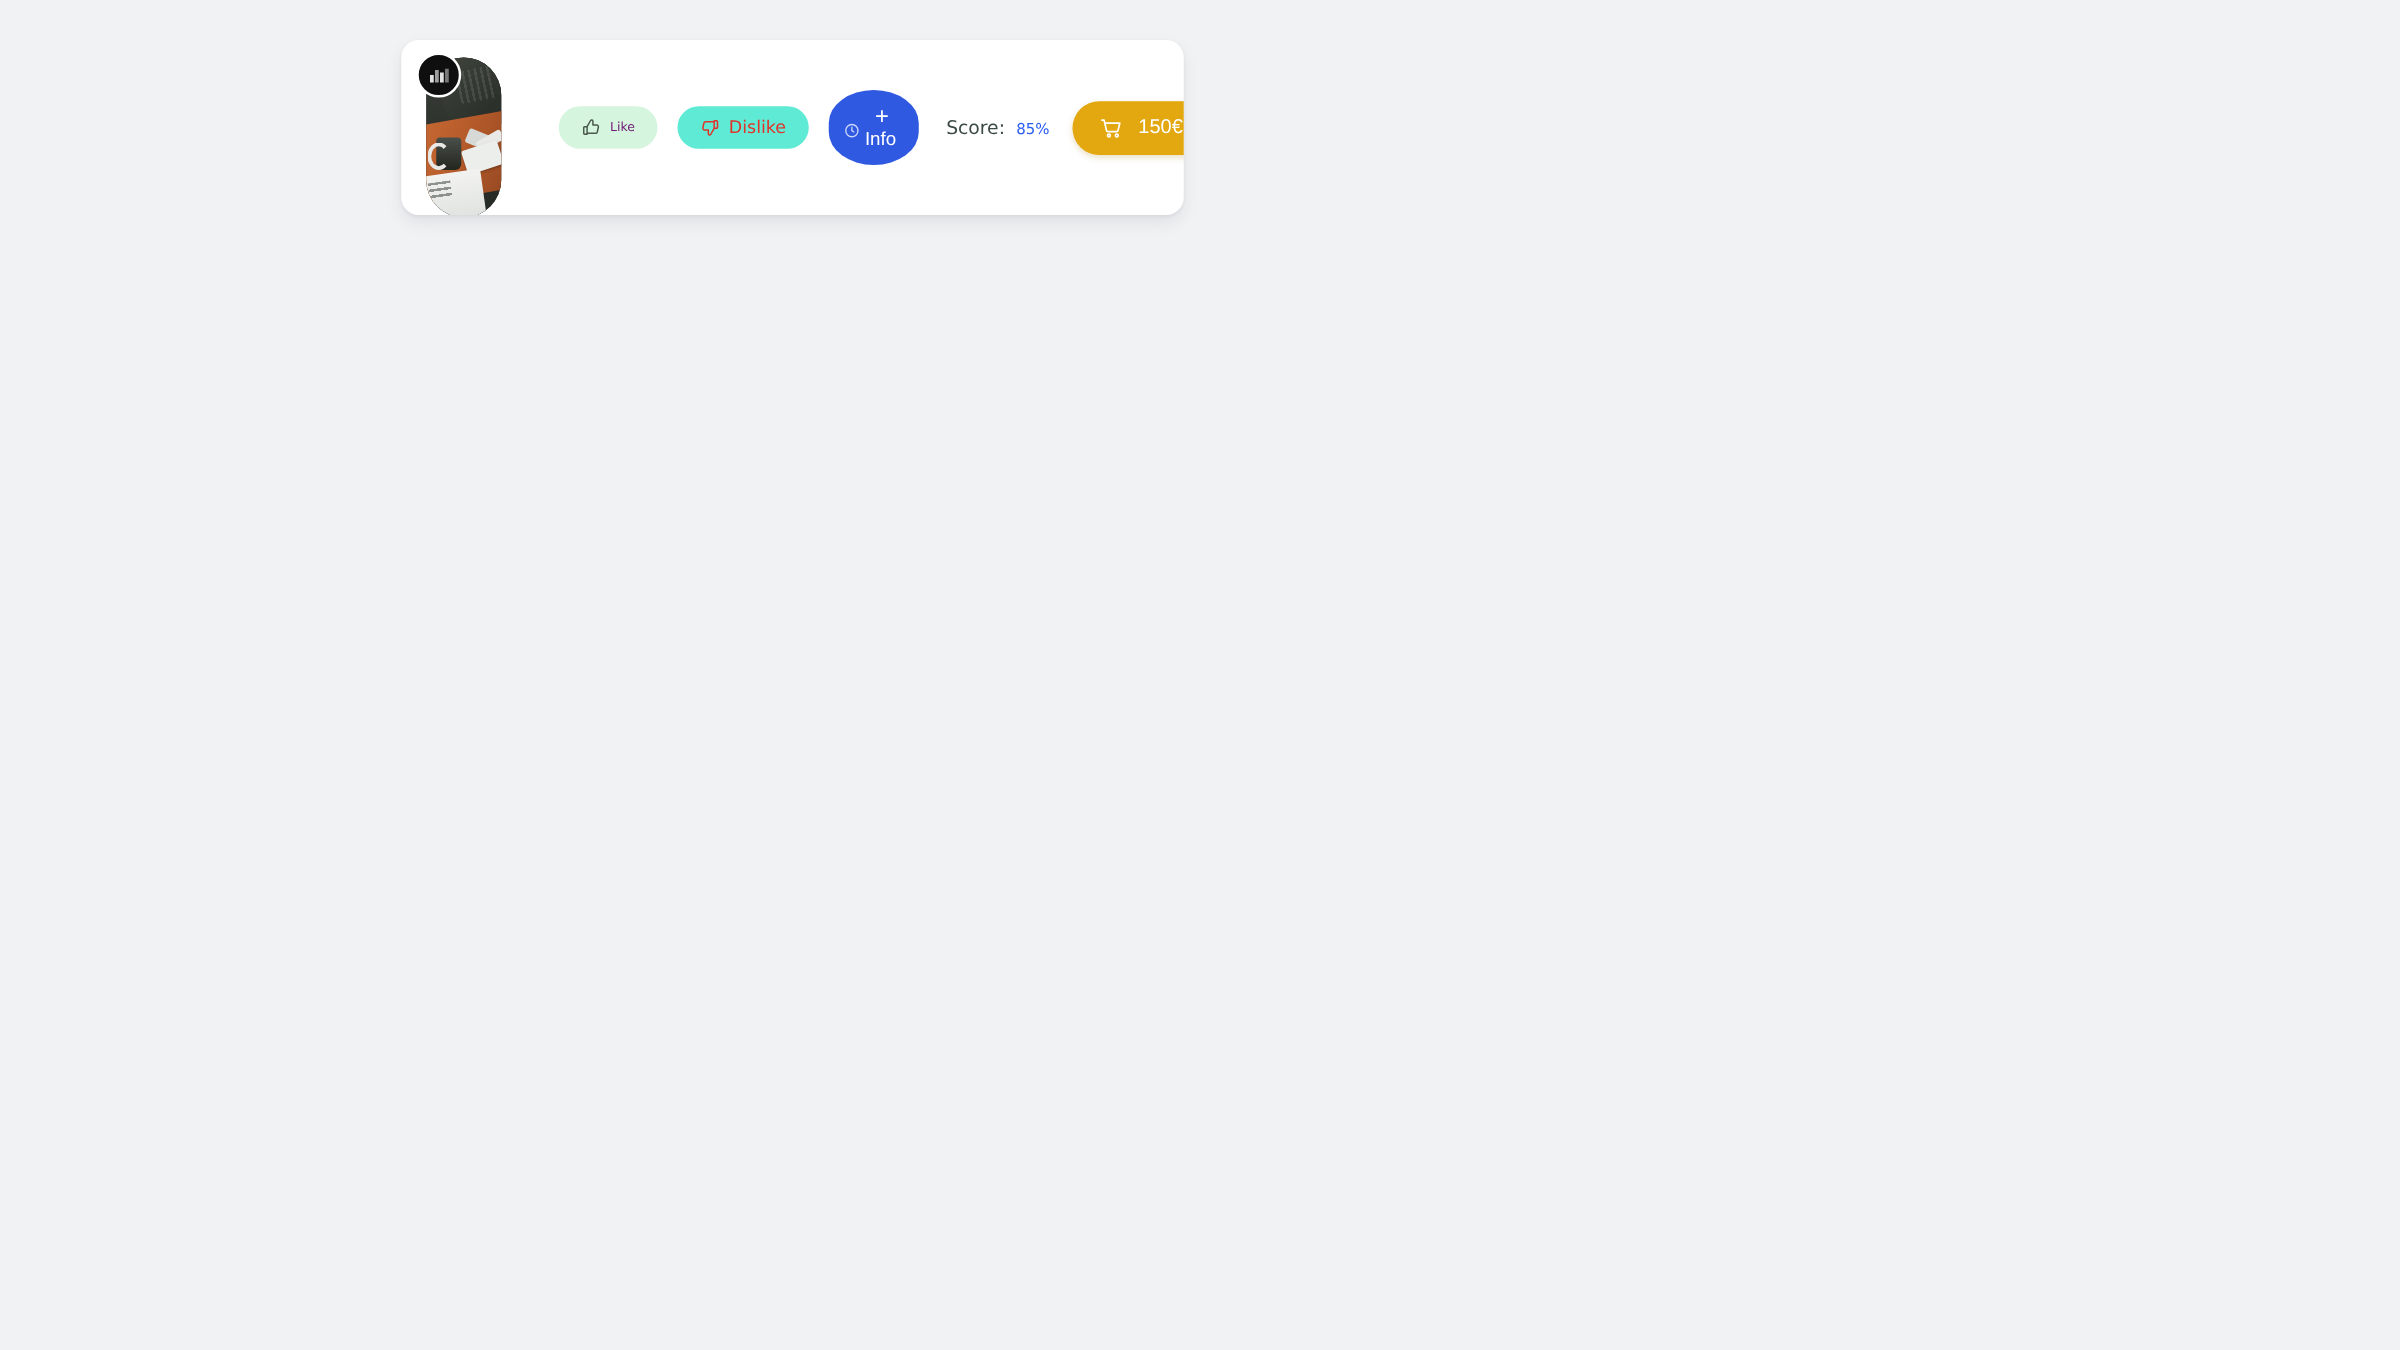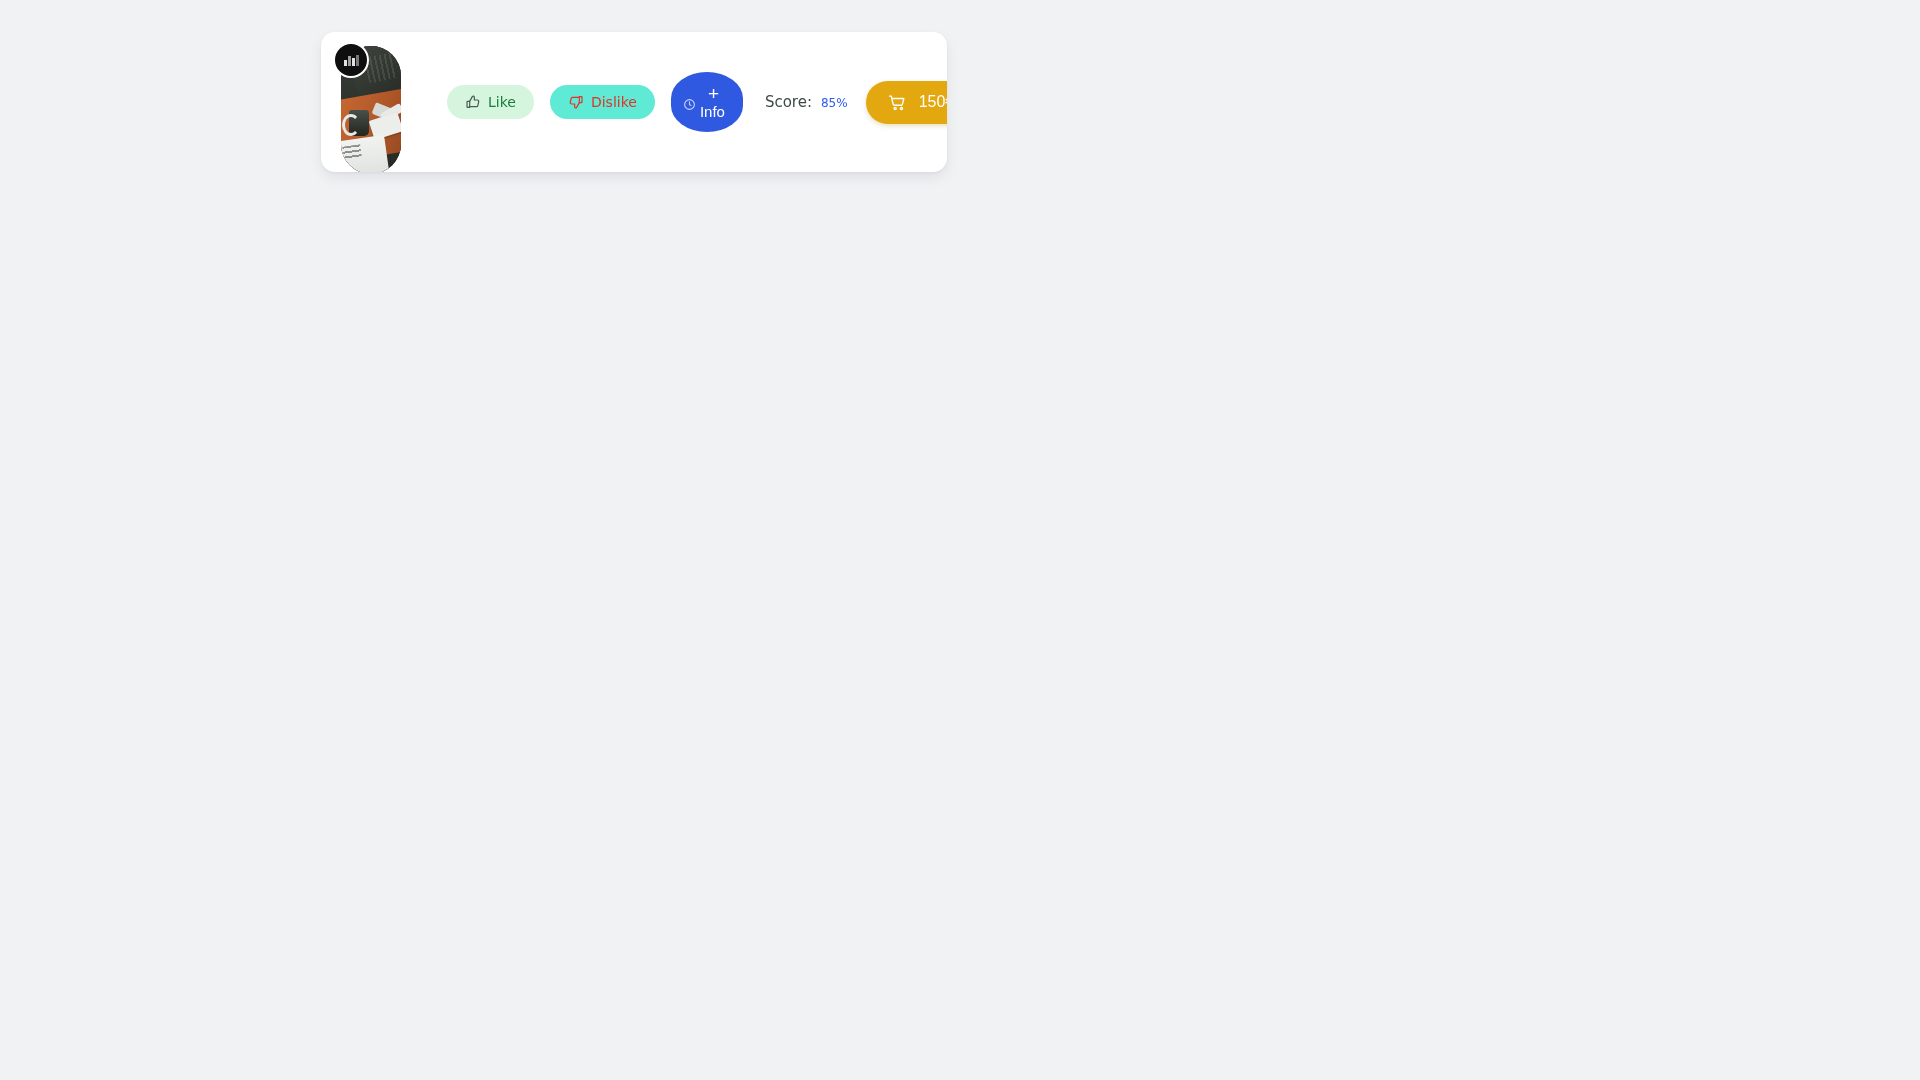--- a/index.html
+++ b/index.html
@@ -184,24 +184,24 @@
     align-items: center;
     gap: 7px;
     border: none;
     cursor: pointer;
     font-family: "DejaVu Sans", "Liberation Sans", sans-serif;
     white-space: nowrap;
   }
 
   .btn-like {
     background: #d6f5de;
-    color: #15803d;
+    color: #701a75;
     border-radius: 999px;
     padding: 9px 18px;
-    font-size: 14px;
+    font-size: 10px;
     align-items: center;
   }
   .btn-dislike {
     background: #5eead4;
     color: #e0342a;
     border-radius: 999px;
     padding: 9px 18px;
     font-size: 14px;
   }
 

